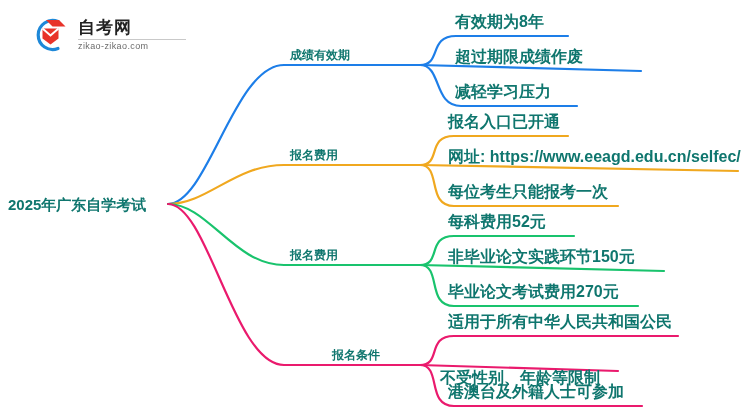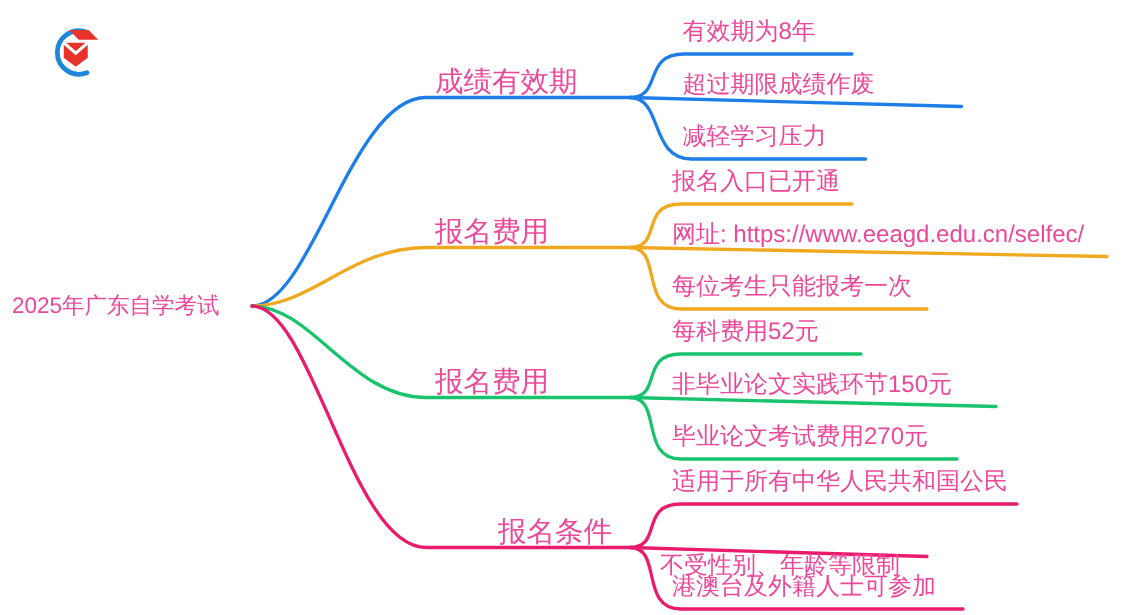--- a/index.html
+++ b/index.html
@@ -70,47 +70,53 @@
     top: 0;
     width: 750px;
     height: 410px;
   }
 
   .node {
     position: absolute;
     white-space: nowrap;
     font-size: 16px;
     line-height: 1;
-    color: #ec4899;
+    color: #0f766e;
+    font-weight: bold;
   }
   .root-node {
     font-size: 15px;
     left: 8px;
     top: 196px;
   }
   .branch-node {
-    font-size: 19px;
+    font-size: 12px;
     transform: translateY(-50%);
   }
   .leaf-node {
     font-size: 16px;
     transform: translateY(-50%);
   }
 </style>
 </head>
 <body>
 
 <div id="logo">
   <div class="mark">
     <svg width="44" height="42" viewBox="0 0 44 42" aria-hidden="true">
       <path d="M30 7.5 A14.5 14.5 0 1 0 30 34.5" fill="none" stroke="#1e88d8" stroke-width="3.2" stroke-linecap="round"></path>
       <path d="M24.5 12.5 L37.5 12.5 L31 6 L18 6 Z" fill="#e8332a"></path>
       <path d="M14.5 14.5 L30.5 14.5 L30.5 24.5 L22.5 30.5 L14.5 24.5 Z" fill="#e8332a"></path>
       <path d="M14.5 14.5 L22.5 21.5 L30.5 14.5" fill="none" stroke="#ffffff" stroke-width="2"></path>
     </svg>
+  </div>
+  <div class="logo-text">
+    <div class="logo-cn">自考网</div>
+    <div class="logo-rule"></div>
+    <div class="logo-en">zikao-zikao.com</div>
   </div>
 </div>
 
 <div id="map">
   <svg id="links" viewBox="0 0 750 410">
       <path d="M 168 204 C 208 204 234 65 284 65 L 420 65" fill="none" stroke="#1d7ee8" stroke-width="2.2" stroke-linecap="round"></path>
       <path d="M 420 65 C 442 65 428 36 456 36 L 568 36" fill="none" stroke="#1d7ee8" stroke-width="2.2" stroke-linecap="round"></path>
       <path d="M 420 65 L 641 71" fill="none" stroke="#1d7ee8" stroke-width="2.2" stroke-linecap="round"></path>
       <path d="M 420 65 C 442 65 433 106 461 106 L 577 106" fill="none" stroke="#1d7ee8" stroke-width="2.2" stroke-linecap="round"></path>
       <path d="M 168 204 C 208 204 234 165 284 165 L 420 165" fill="none" stroke="#f0a81f" stroke-width="2.2" stroke-linecap="round"></path>

